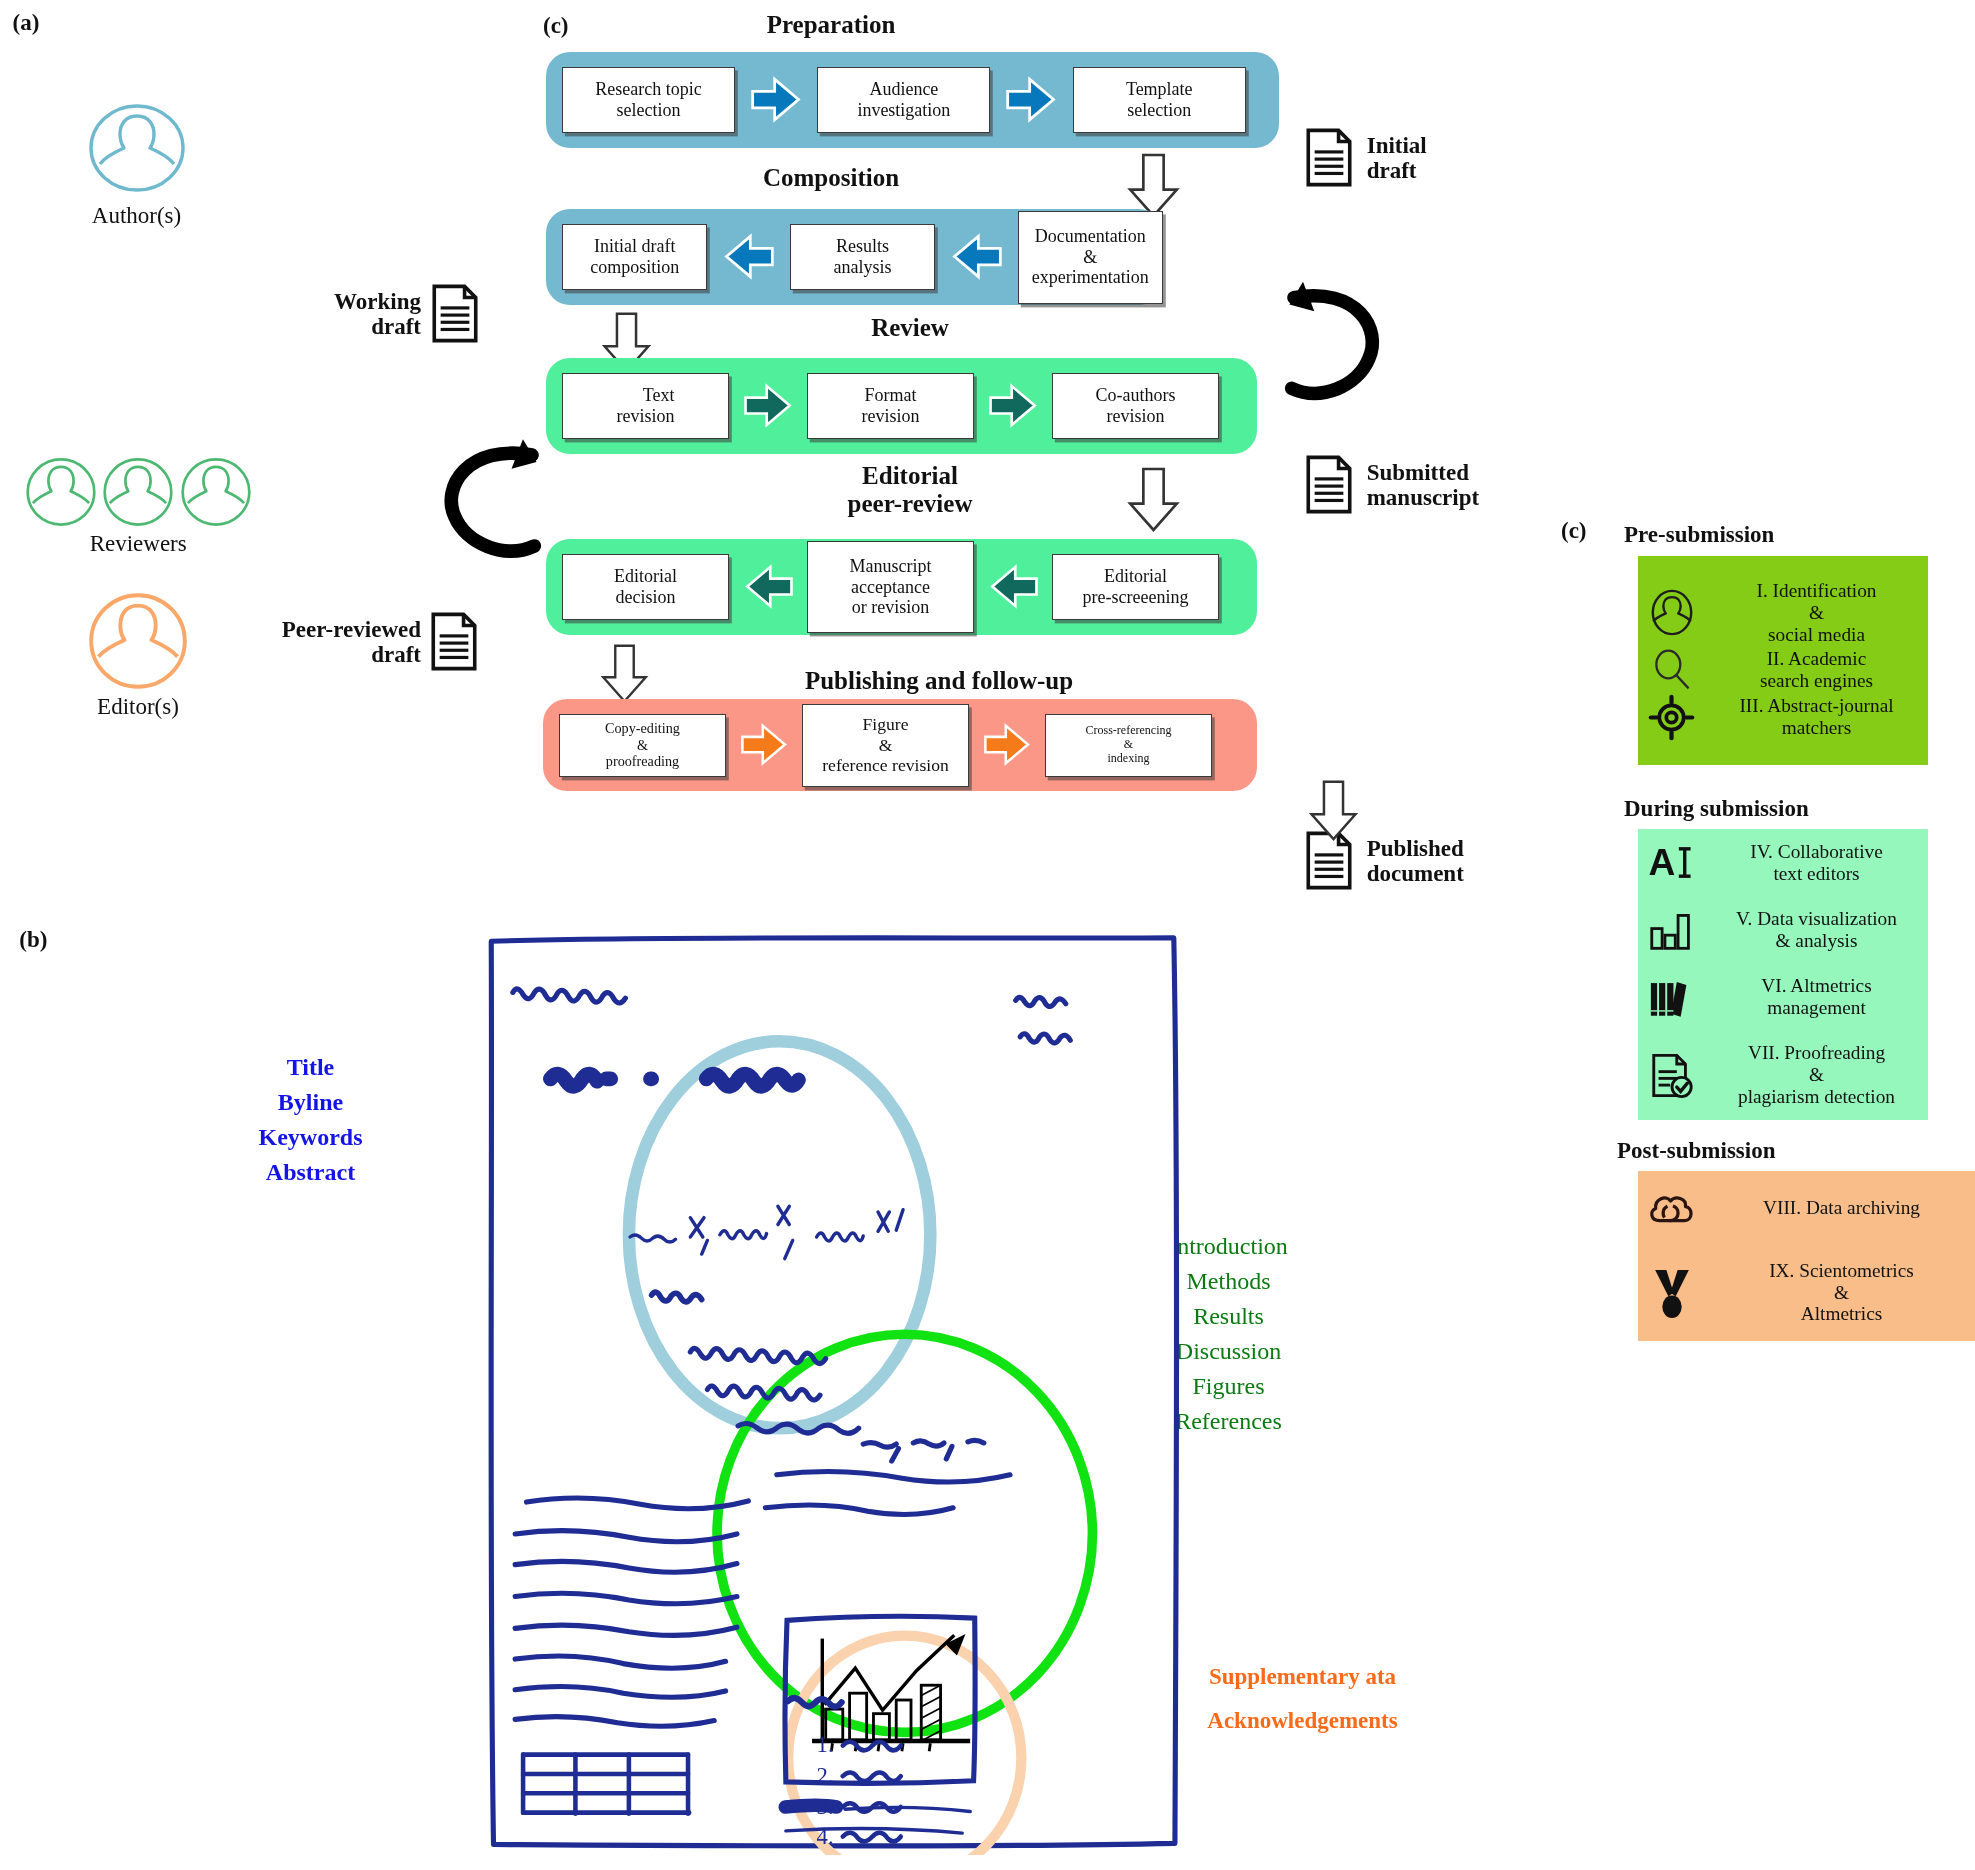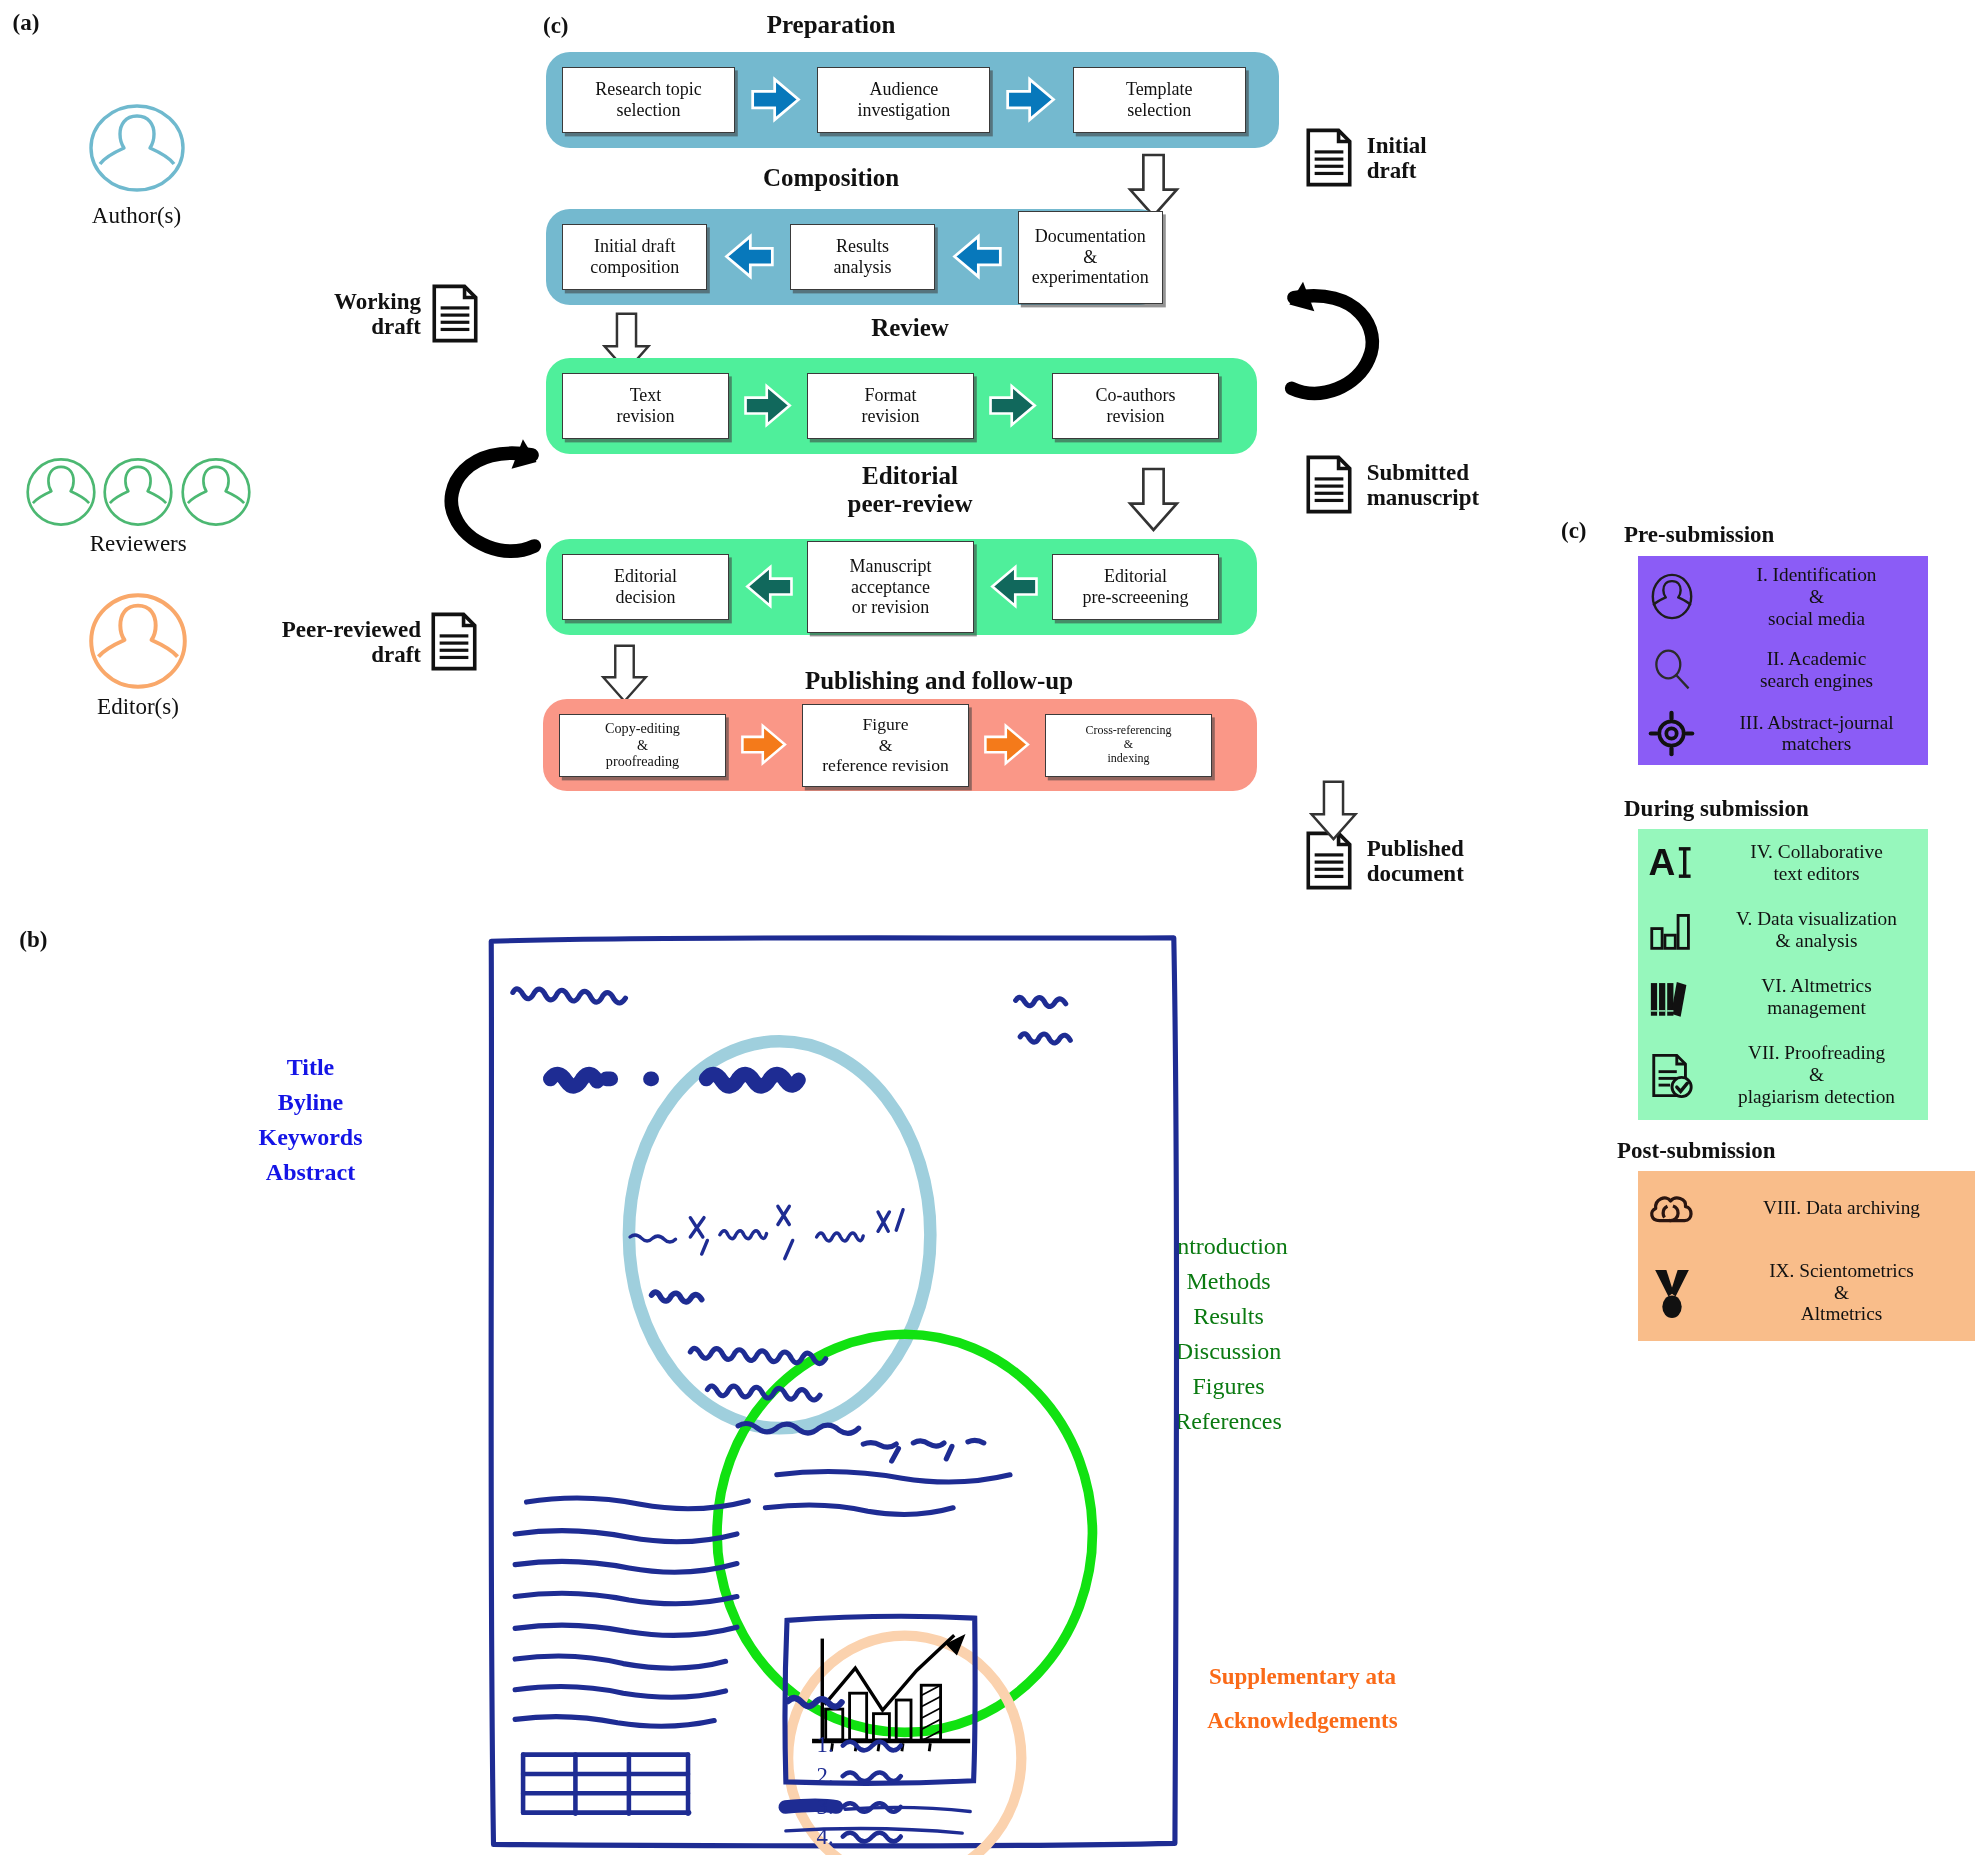--- a/index.html
+++ b/index.html
@@ -245,21 +245,21 @@
 </div>
 
 <div class="abs" style="left:596px;top:311px;">
   <svg width="61" height="63" viewBox="0 0 60 66">
     <path d="M20 3 h20 v34 h13 l-23 26 l-23 -26 h13 z" fill="#fff" stroke="#333" stroke-width="2.6"></path>
   </svg>
 </div>
 
 <div class="abs stage-title" style="left:819px;top:314px;width:182px;">Review</div>
 <div class="abs band band-green" style="left:546px;top:358px;width:711px;height:96px;">
-  <div class="node" style="margin-left:16px;width:165px;height:64px;">
+  <div class="node" style="margin-left:16px;width:165px;height:64px;text-align:right;">
     <div><span>Text</span><br><span>revision</span></div>
   </div>
   <span class="arrow-h" style="margin:0 12.5px;">
     <svg width="53" height="53" viewBox="0 0 60 60">
       <path d="M4 21 h24 v-13 l26 22 l-26 22 v-13 h-24 z" fill="#11685C" stroke="#ffffff" stroke-width="3"></path>
     </svg>
   </span>
   <div class="node" style="width:165px;height:64px;">
     <div><span>Format</span><br><span>revision</span></div>
   </div>
@@ -342,21 +342,21 @@
 
 <div class="abs" style="left:1303px;top:779px;">
   <svg width="61" height="63" viewBox="0 0 60 66">
     <path d="M20 3 h20 v34 h13 l-23 26 l-23 -26 h13 z" fill="#fff" stroke="#333" stroke-width="2.6"></path>
   </svg>
 </div>
 
 <div class="abs panel-tag" style="left:1561px;top:518px;">(c)</div>
 
 <div class="abs group-title" style="left:1624px;top:522px;">Pre-submission</div>
-<div class="abs toolbox" style="left:1638px;top:556px;width:290px;height:209px;background:#8b5cf6;">
+<div class="abs toolbox" style="left:1638px;top:556px;width:290px;height:209px;background:#84cc16;justify-content:center;">
   <div class="tool-row">
     <span class="tool-ico">
       <svg width="48" height="51" viewBox="0 0 100 100">
         <ellipse cx="50" cy="50" rx="40" ry="45" fill="none" stroke="#1d1d1d" stroke-width="5"></ellipse>
         <path d="M50 18 c-13 0 -18 9 -18 19 c0 7 2 11 5 15 c-9 4 -20 9 -26 16 M50 18 c13 0 18 9 18 19 c0 7 -2 11 -5 15 c9 4 20 9 26 16" fill="none" stroke="#1d1d1d" stroke-width="5" stroke-linejoin="round"></path>
       </svg>
     </span>
     <span class="tool-txt">
       <span>I. Identification</span><br><span>&amp;</span><br><span>social media</span>
     </span>

